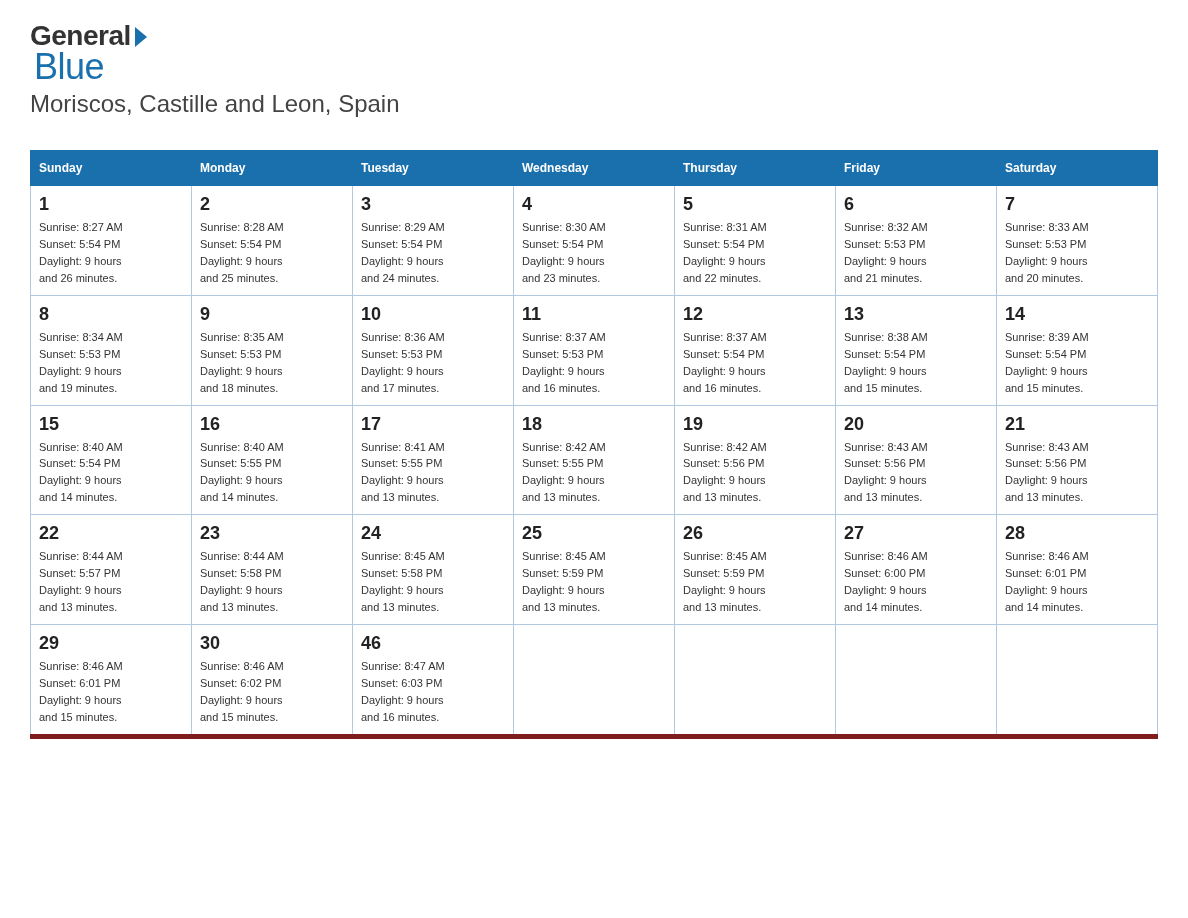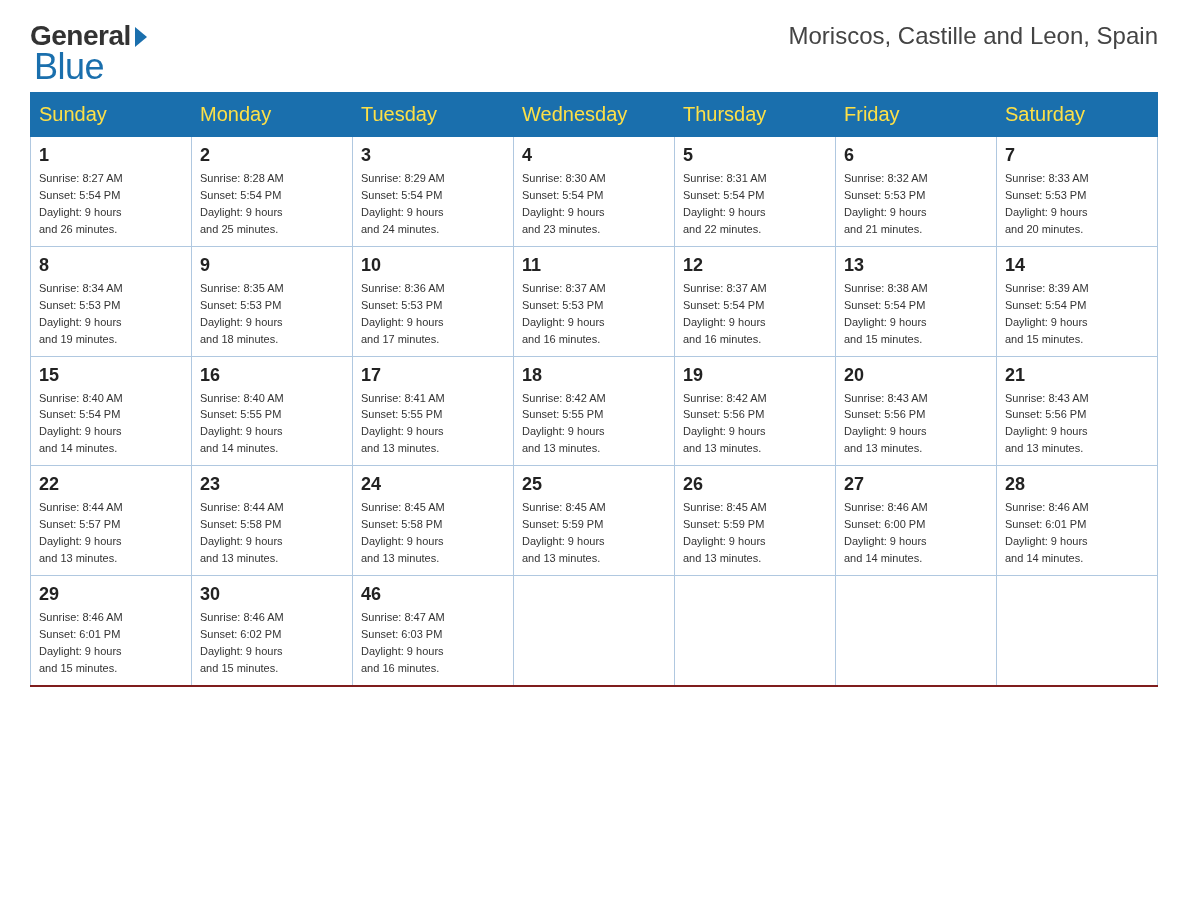--- a/index.html
+++ b/index.html
@@ -7,21 +7,22 @@
       font-family: Arial, sans-serif;
       background: #fff;
       padding: 20px 30px;
       width: 1188px;
       min-height: 918px;
     }
     .header {
       display: flex;
       justify-content: space-between;
       align-items: flex-start;
-      margin-bottom: 4px;
+      margin-bottom: 32px;
+      flex-direction: column;
     }
     .logo {
       display: flex;
       flex-direction: column;
       align-items: flex-start;
     }
     .logo-general {
       font-size: 28px;
       font-weight: bold;
       color: #333;
@@ -60,24 +61,24 @@
       color: #444;
       margin-top: 2px;
     }
     table {
       width: 100%;
       border-collapse: collapse;
       table-layout: fixed;
     }
     thead tr th {
       background-color: #1a6fad;
-      color: #fde047;
+      color: #ffffff;
       padding: 10px 8px;
-      font-size: 20px;
-      font-weight: normal;
+      font-size: 12px;
+      font-weight: bold;
       text-align: left;
       border: 1px solid #1a6fad;
     }
     tbody tr td {
       vertical-align: top;
       padding: 8px 8px;
       border: 1px solid #b0c8e0;
       font-size: 13px;
       color: #222;
       min-height: 100px;
@@ -89,21 +90,21 @@
       display: block;
       margin-bottom: 4px;
       color: #222;
     }
     tbody tr td .day-info {
       font-size: 11px;
       color: #333;
       line-height: 1.45;
     }
     tbody tr:last-child td {
-      border-bottom: 2px solid #7f1d1d;
+      border-bottom: 5px solid #7f1d1d;
       margin-top: 32px;
     }
     .empty-cell {
       background: #fff;
     }
   </style>
 </head>
 <body>
 
 <div class="header">

